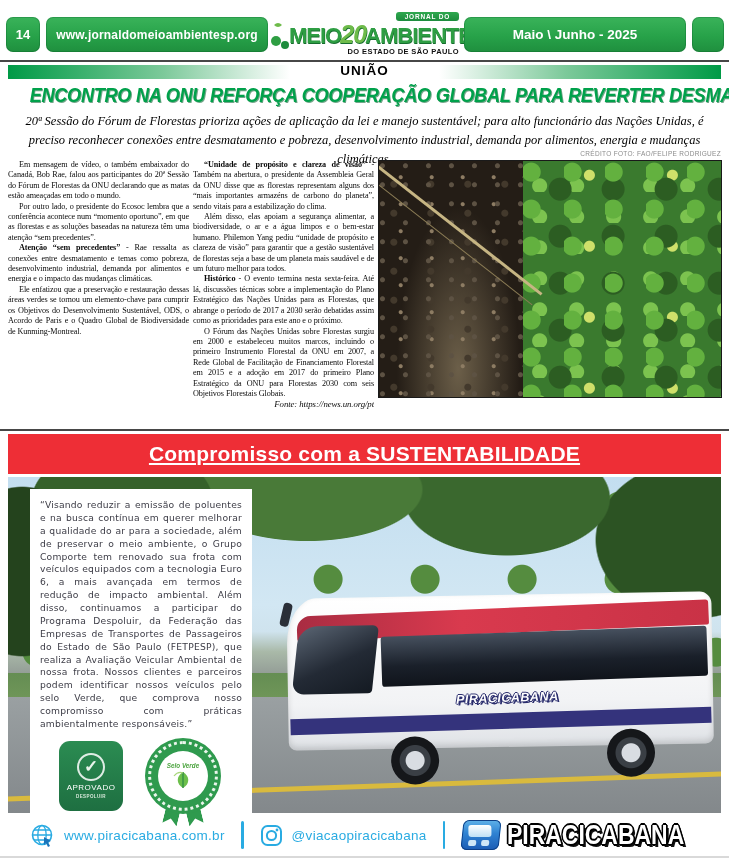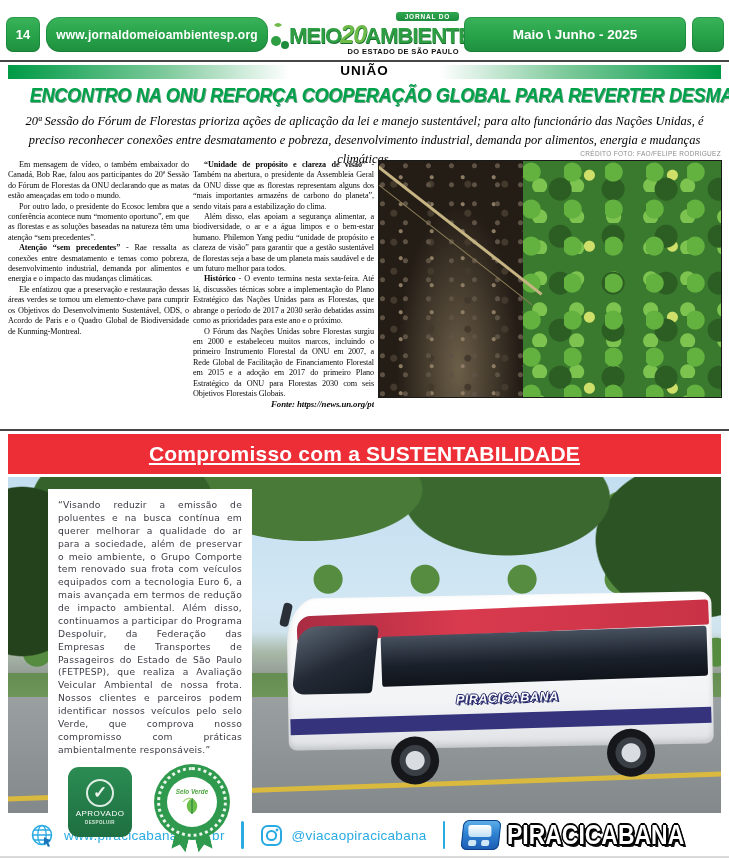--- a/index.html
+++ b/index.html
@@ -5,21 +5,21 @@
   html,body{margin:0;padding:0;background:#fff;}
   .page{position:relative;width:729px;height:859px;background:#ffffff;overflow:hidden;
         font-family:"Liberation Sans",sans-serif;}
 
   
   .hdr-box{position:absolute;top:17px;height:35px;border-radius:7px;
            background:linear-gradient(180deg,#3ab35a 0%,#27a249 55%,#1f8f3e 100%);
            color:#fff;font-weight:bold;display:flex;align-items:center;justify-content:center;
            box-shadow:inset 0 0 0 1px rgba(0,80,30,.25);}
   .hdr-pagenum{left:6px;width:34px;font-size:13px;}
-  .hdr-site{left:46px;width:222px;font-size:12px;letter-spacing:.2px;border-radius:14px;}
+  .hdr-site{left:46px;width:222px;font-size:12px;letter-spacing:.2px;}
   .hdr-date{left:464px;width:222px;font-size:13.5px;}
   .hdr-corner{left:692px;width:32px;}
 
   .logo{position:absolute;left:273px;top:11px;width:188px;height:47px;}
   .logo-tag{position:absolute;right:2px;top:1px;background:linear-gradient(180deg,#2fa84f,#1d8c3d);
             color:#fff;font-size:6.5px;font-weight:bold;letter-spacing:.8px;border-radius:3px;
             padding:1px 9px;}
   .logo-main{position:absolute;left:16px;top:9px;font-size:22px;font-weight:800;color:#2e9e43;
              letter-spacing:-1px;white-space:nowrap;text-shadow:.5px .5px 0 #156d2e;}
   .logo-20{color:#6ebb4a;font-size:25px;font-style:italic;margin:0 -1px;}
@@ -49,21 +49,21 @@
   .credit{position:absolute;right:8px;top:150px;font-size:6.5px;color:#8c8c8c;letter-spacing:.3px;}
 
   
   .col{position:absolute;top:160px;width:181px;height:266px;overflow:hidden;
        font-family:"Liberation Serif",serif;font-size:8.2px;line-height:1.27;
        letter-spacing:-.1px;text-align:justify;color:#0a0a0a;}
   .col-1{left:8px;}
   .col-2{left:193px;}
   .col p{margin:0;text-indent:11px;}
   .lead{font-weight:bold;}
-  .source{margin-top:10px;text-align:right;font-weight:bold;font-style:italic;font-size:8.8px;
+  .source{margin-top:10px;text-align:right;font-weight:normal;font-style:italic;font-size:8.8px;
           text-indent:0 !important;}
 
   
   .photo{position:absolute;left:378px;top:160px;width:344px;height:238px;border:1px solid #1a1a1a;
          display:flex;overflow:hidden;box-sizing:border-box;}
   .burn{width:42%;position:relative;background:
         radial-gradient(circle at 15% 25%,#5d5243 0 2px,transparent 3px) 0 0/23px 19px,
         radial-gradient(circle at 70% 60%,#8d7c63 0 1.5px,transparent 2.5px) 0 0/31px 27px,
         radial-gradient(circle at 40% 80%,#43392c 0 3px,transparent 4px) 0 0/37px 29px,
         radial-gradient(ellipse at 55% 88%,rgba(195,175,135,.45),transparent 55%),
@@ -121,21 +121,21 @@
       font-style:italic;color:#fff;letter-spacing:.5px;transform:rotate(-1deg);
       text-shadow:1px 0 #2b2e6e,-1px 0 #2b2e6e,0 1px #2b2e6e,0 -1px #2b2e6e,2px 2px 0 #2b2e6e;}
   .bus-navy{position:absolute;left:2px;top:118px;width:421px;height:16px;background:#34337c;
       transform:rotate(-.7deg);}
   .wheel{position:absolute;width:48px;height:48px;border-radius:50%;
       background:radial-gradient(circle,#d9dde2 0 9px,#3a3f45 10px 15px,#15171a 16px);}
   .wheel-front{left:102px;top:140px;}
   .wheel-rear{left:318px;top:136px;}
 
   
-  .quote-box{position:absolute;left:48px;top:489px;width:204px;height:324px;background:#fff;
+  .quote-box{position:absolute;left:30px;top:489px;width:222px;height:324px;background:#fff;
       box-sizing:border-box;padding:10px 10px 6px;z-index:5;}
   .quote{font-size:9.2px;line-height:1.4;letter-spacing:.2px;text-align:justify;color:#3c3c46;
       font-family:"DejaVu Sans",sans-serif;}
   .badges{display:flex;justify-content:center;align-items:flex-start;gap:20px;margin-top:10px;}
   .b-apr{width:64px;height:70px;border-radius:11px;background:
       linear-gradient(180deg,#2b8c52,#1e6f41);display:flex;flex-direction:column;
       align-items:center;justify-content:center;gap:2px;}
   .b-apr .circ{width:28px;height:28px;border-radius:50%;border:2.5px solid rgba(255,255,255,.85);
       display:flex;align-items:center;justify-content:center;color:#eaf4ec;font-size:17px;
       font-weight:bold;box-sizing:border-box;}

